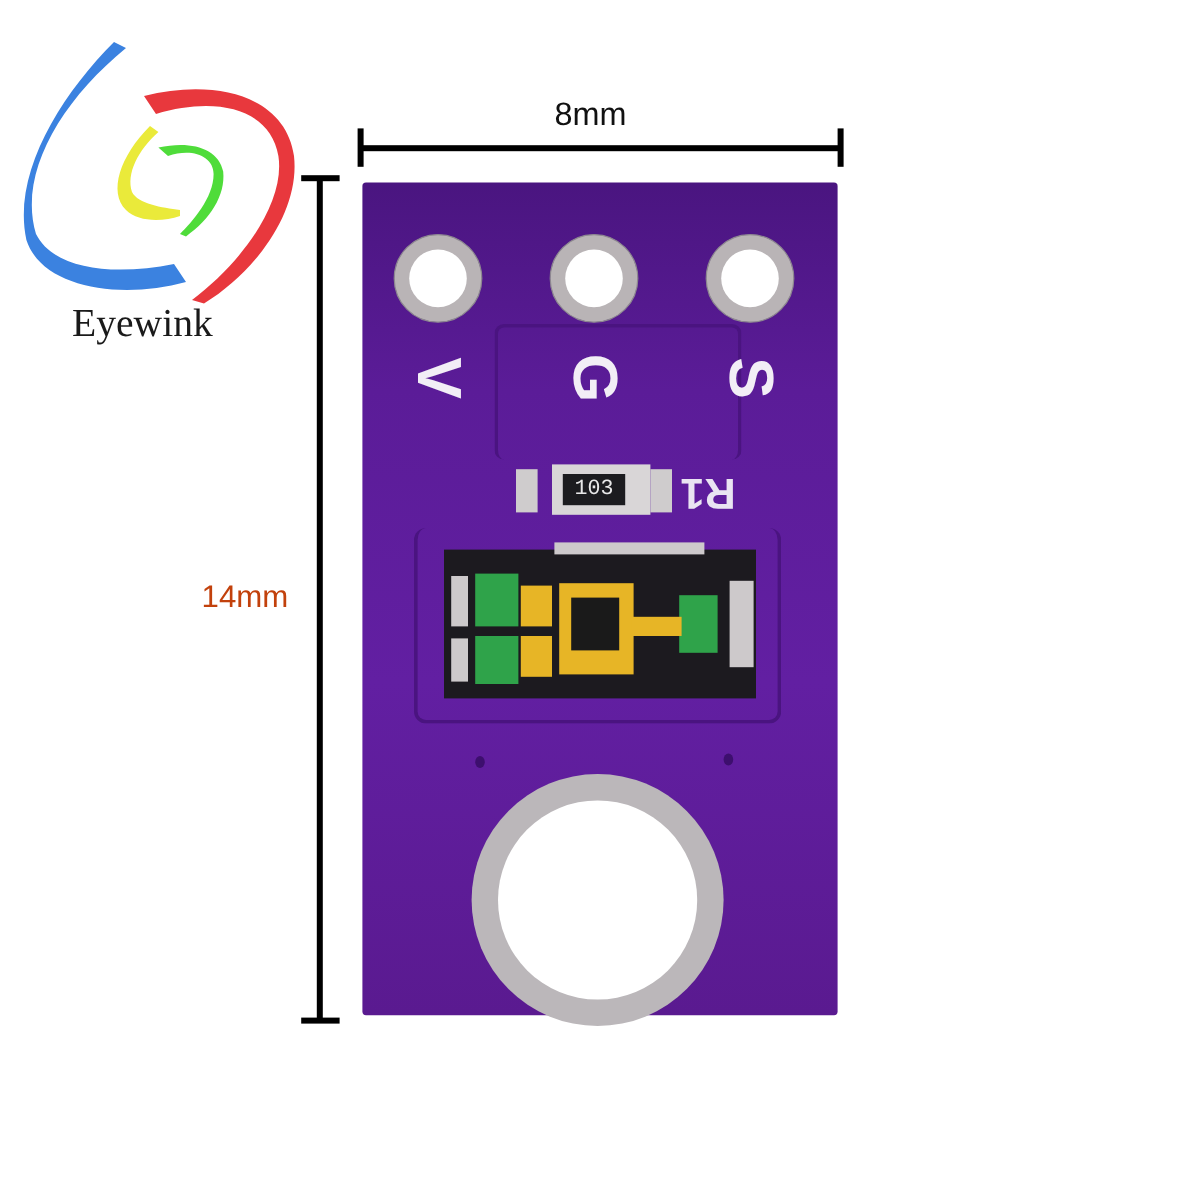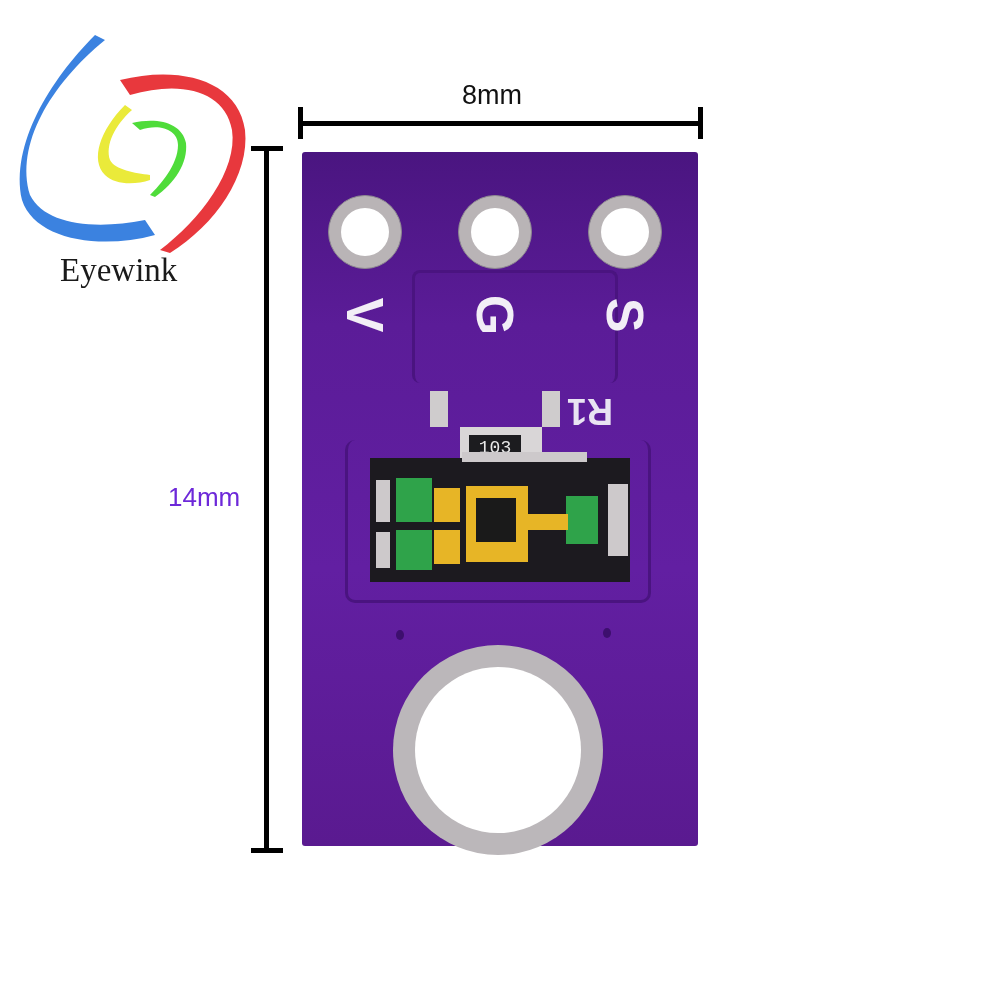--- a/index.html
+++ b/index.html
@@ -5,31 +5,31 @@
   html, body { margin:0; padding:0; background:#ffffff; }
   body { width:1000px; height:1000px; position:relative; overflow:hidden; font-family:"Liberation Sans", sans-serif; }
   .abs { position:absolute; }
   .logo-svg { left:10px; top:35px; }
   .brand { left:60px; top:252px; font-family:"Liberation Serif", serif; font-size:33px; color:#1a1a1a; }
   .dim-h-line { left:300px; top:121px; width:402px; height:5px; background:#000; }
   .dim-h-tick { width:5px; height:32px; background:#000; top:107px; }
   .dim-h-label { left:462px; top:80px; font-size:27px; color:#111; }
   .dim-v-line { left:264px; top:148px; width:5px; height:702px; background:#000; }
   .dim-v-tick { width:32px; height:5px; background:#000; left:251px; }
-  .dim-v-label { left:168px; top:482px; font-size:26px; color:#6d28d9; }
+  .dim-v-label { left:168px; top:482px; font-size:26px; color:#c2410c; }
   .board { left:302px; top:152px; width:396px; height:694px; background:#5a1a96; border-radius:3px;
            background: linear-gradient(180deg,#4a1580 0%,#5b1c98 25%,#621fa2 60%,#5a1a90 100%); }
   .pad { width:74px; height:74px; border-radius:50%; background:#b9b4b6; box-sizing:border-box; border:1px solid #8d8790; }
   .pad .hole { position:absolute; left:50%; top:50%; width:48px; height:48px; margin:-24px 0 0 -24px; border-radius:50%; background:#fff; }
   .silk { color:#f2eef6; font-weight:bold; font-size:52px; transform:rotate(90deg); transform-origin:center; width:60px; text-align:center; }
   .big-ring { left:393px; top:645px; width:210px; height:210px; border-radius:50%; background:#bbb7ba; }
   .big-ring .hole { position:absolute; left:22px; top:22px; width:166px; height:166px; border-radius:50%; background:#fff; }
   .resistor { left:430px; top:387px; width:130px; height:42px; }
   .res-end { position:absolute; top:4px; width:18px; height:36px; background:#cfcccd; }
-  .res-body { position:absolute; left:30px; top:0; width:82px; height:42px; background:#d9d6d7;margin-top:40px; }
+  .res-body { position:absolute; left:30px; top:0; width:82px; height:42px; background:#d9d6d7; }
   .res-body .code { position:absolute; left:9px; top:8px; width:52px; height:26px; background:#1c1c1f; color:#e8e8e8; font-size:18px; font-family:"Liberation Mono", monospace; text-align:center; line-height:26px; }
   .r1 { left:567px; top:390px; color:#e9e4f2; font-weight:bold; font-size:36px; transform:rotate(180deg); }
   .sensor { left:370px; top:458px; width:260px; height:124px; background:#1c1a1f; }
   .s-bar { position:absolute; background:#cdc9cb; }
   .green { position:absolute; background:#2fa34a; }
   .gold { position:absolute; background:#e7b526; }
   .chip { position:absolute; background:#1a1a1a; }
   .via { width:8px; height:10px; border-radius:50%; background:#3d0f6e; }
   .trace { position:absolute; border:3px solid #4a1480; }
 </style>

